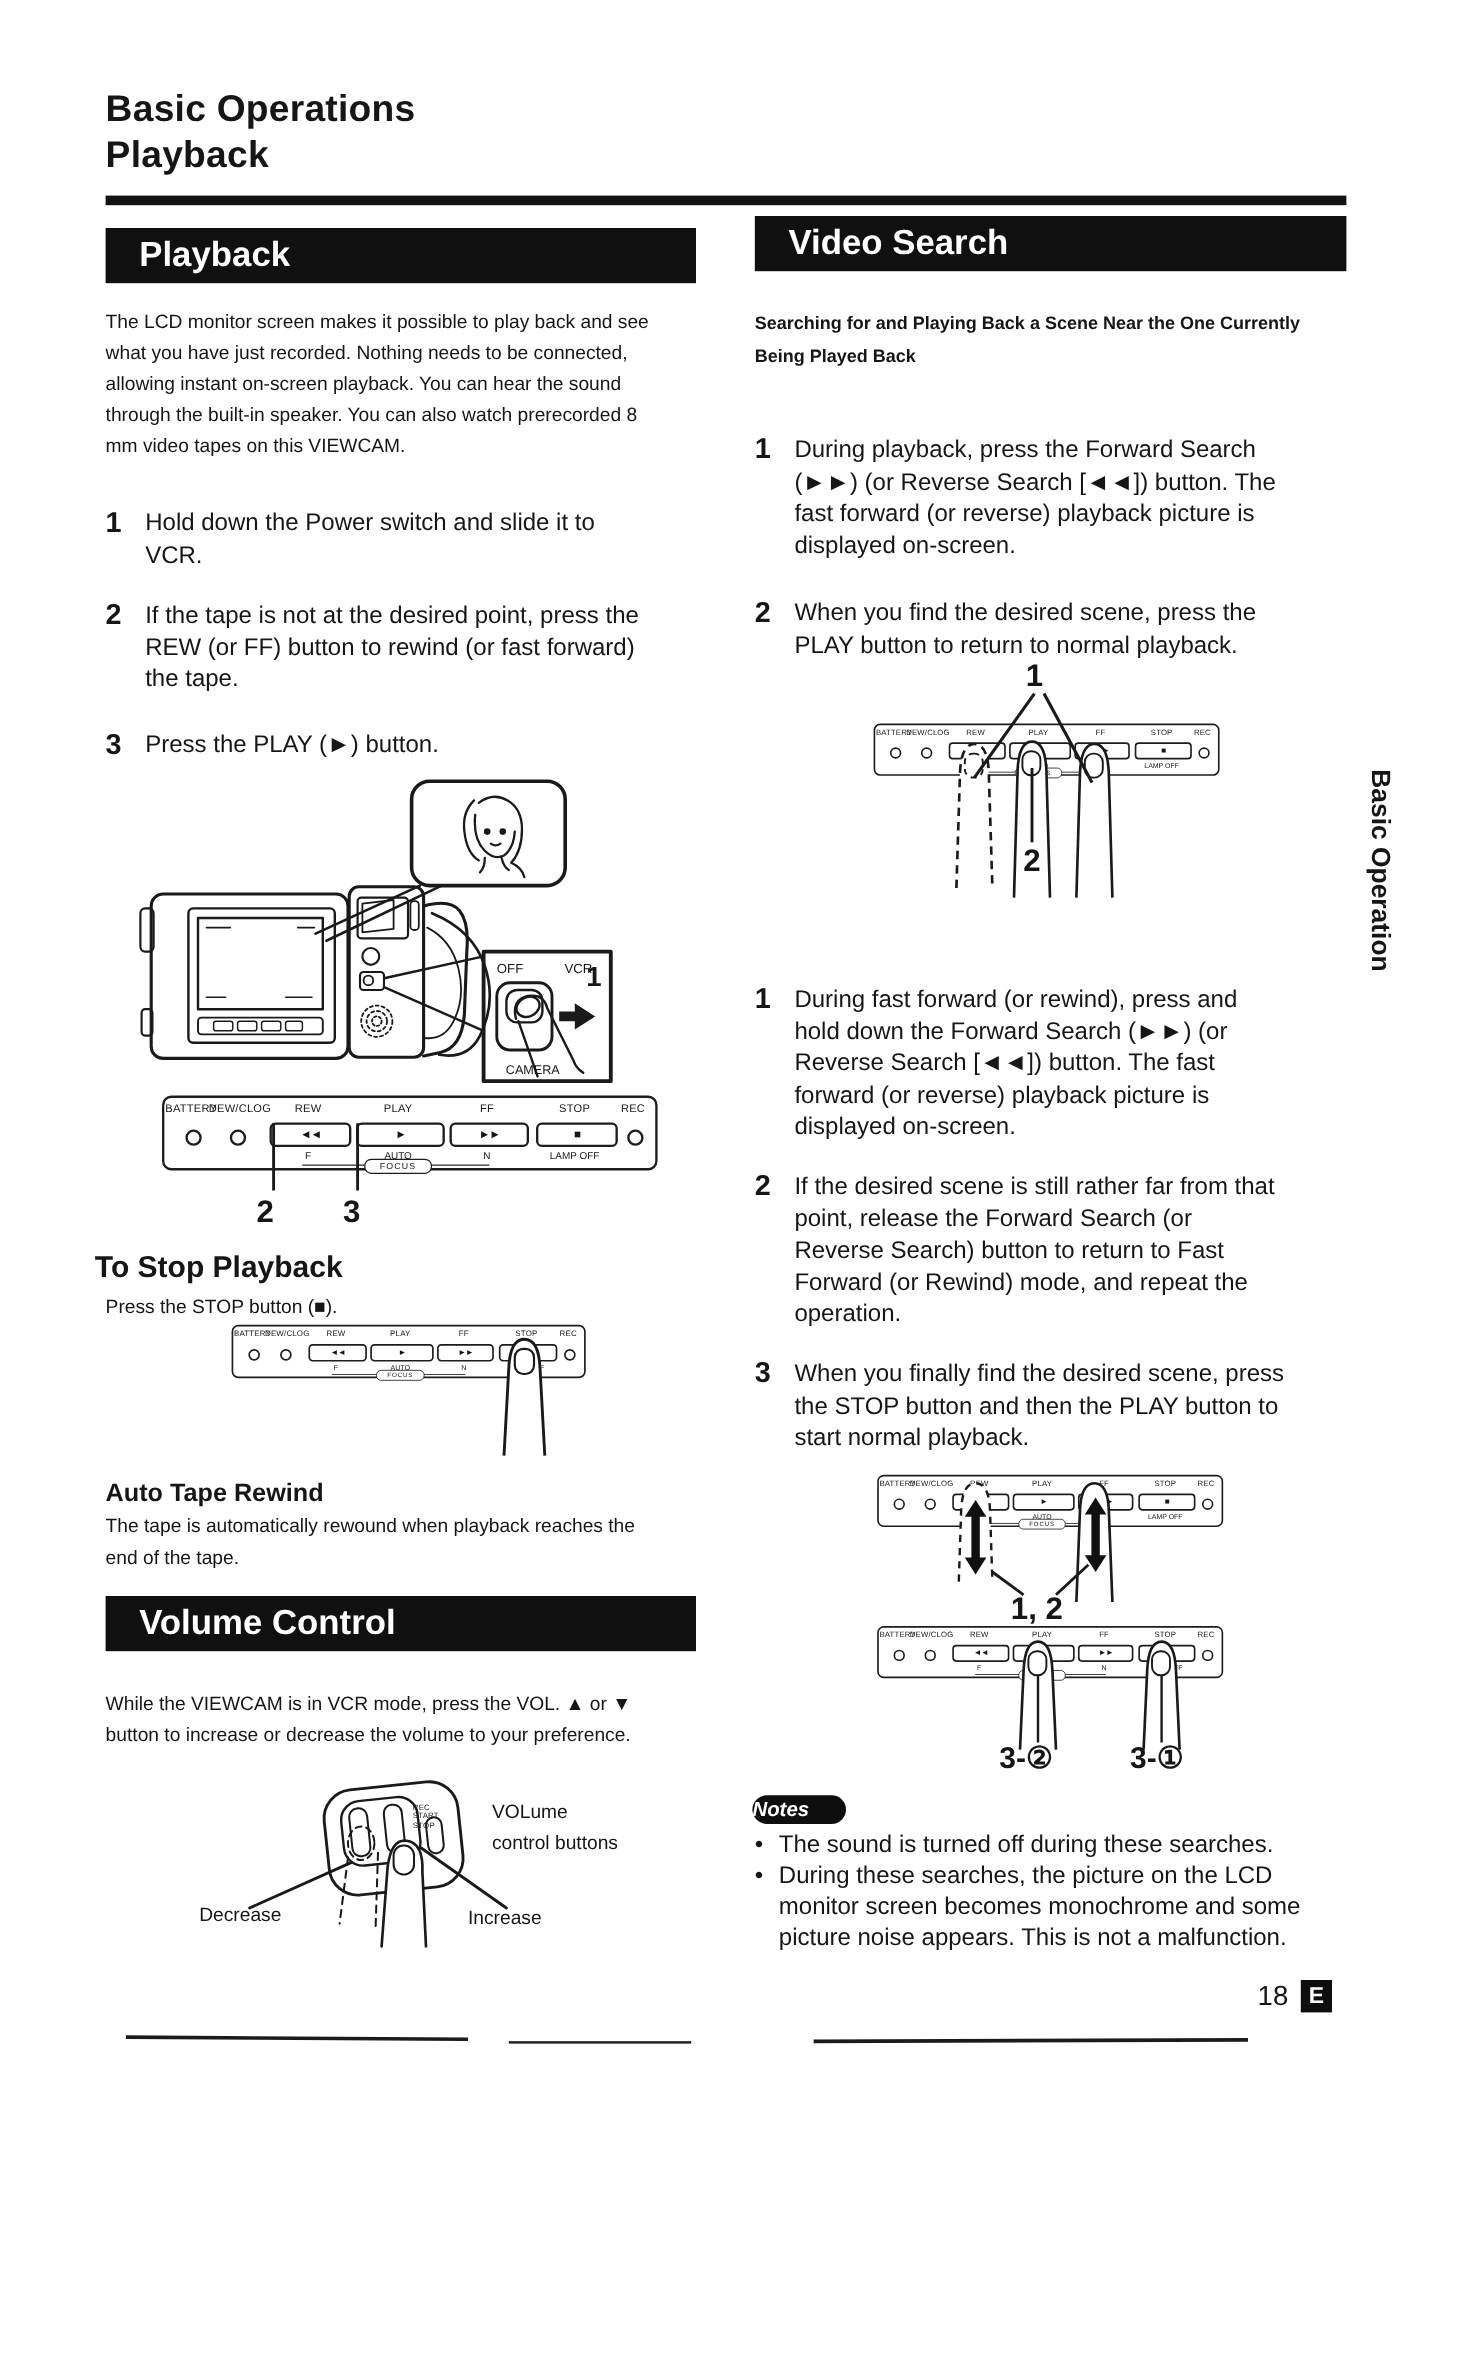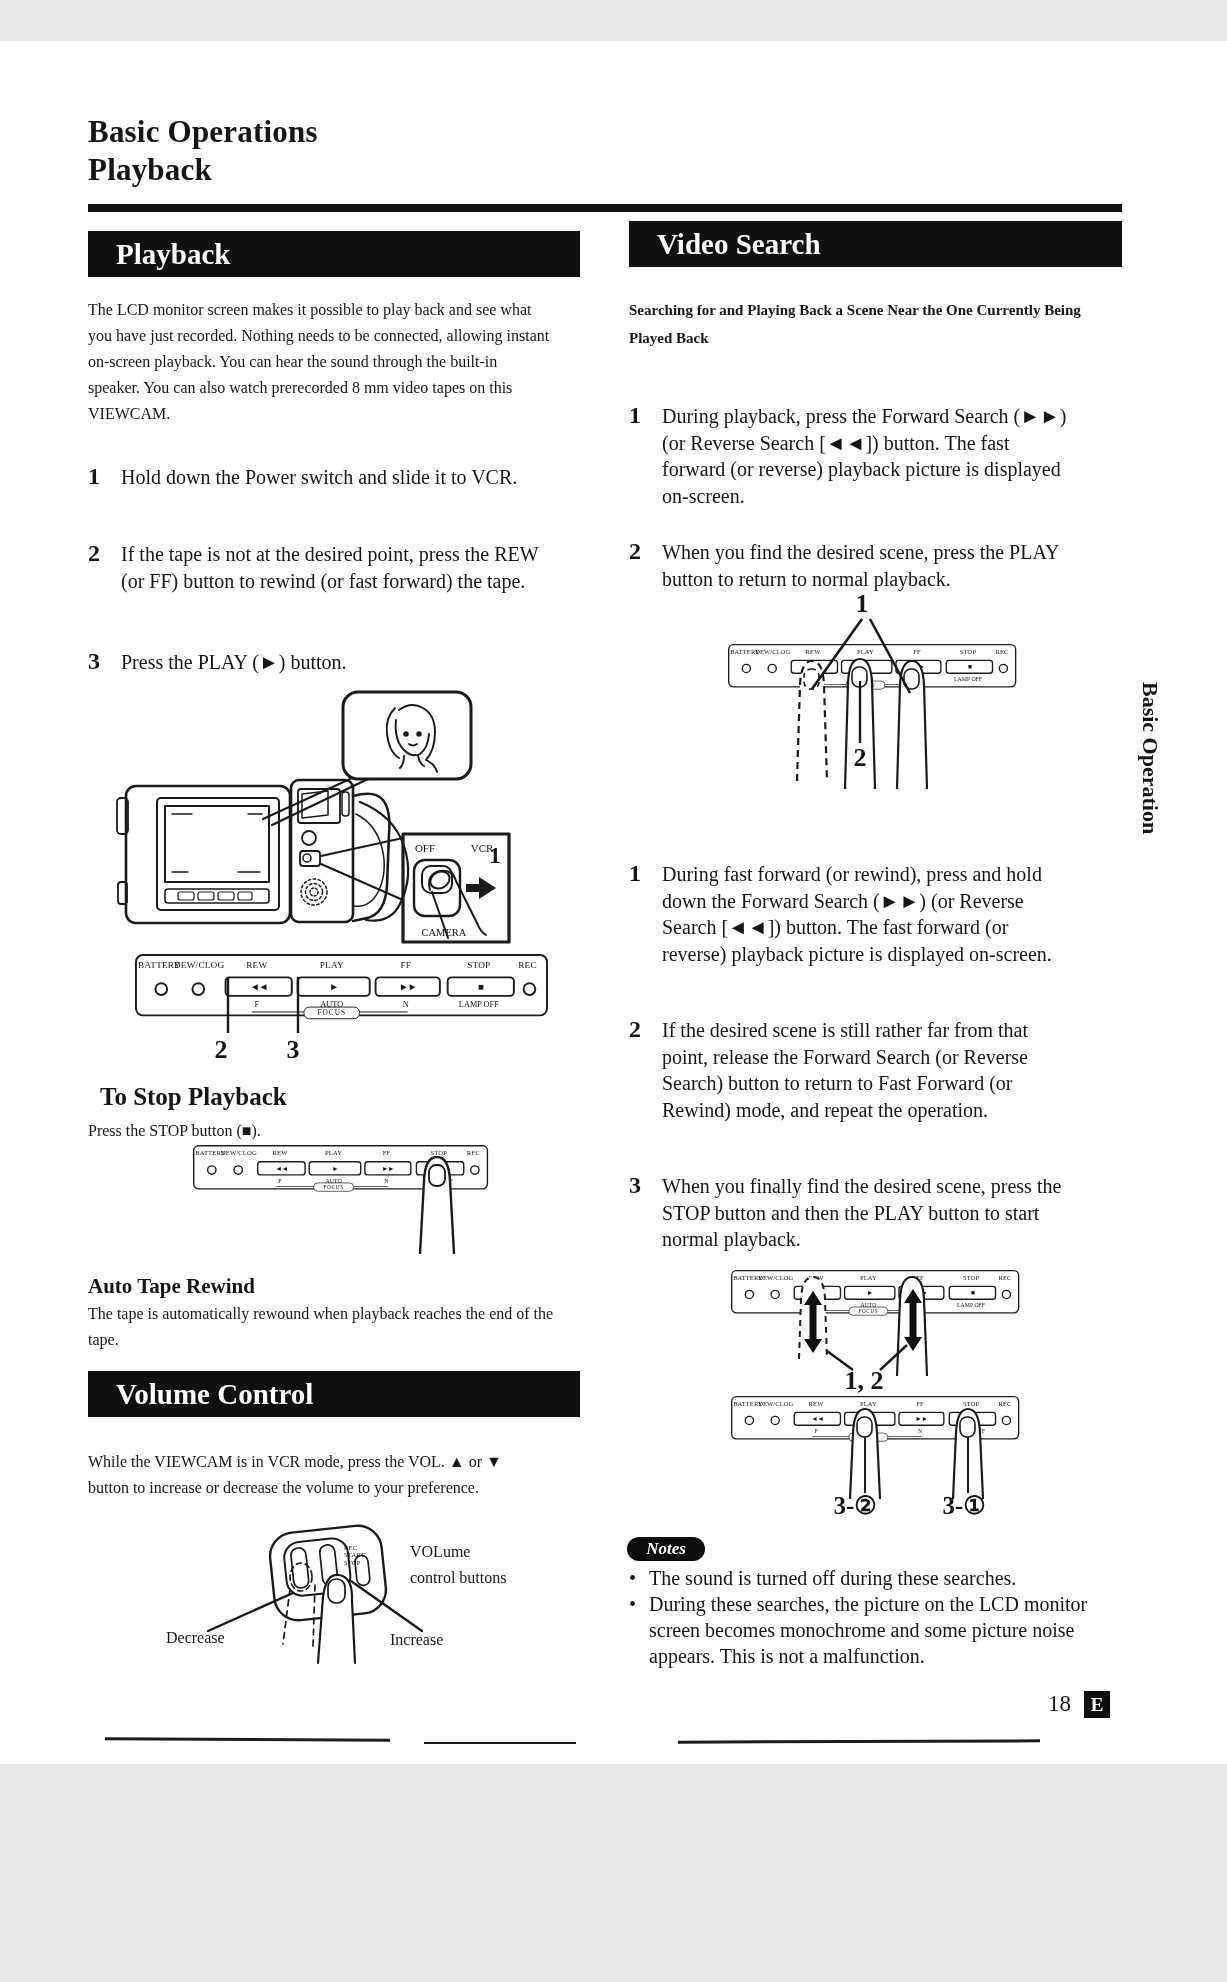--- a/index.html
+++ b/index.html
@@ -1,31 +1,31 @@
 <!DOCTYPE html>
 <html><head>
 <meta charset="utf-8">
 <style>
   html,body{margin:0;padding:0;background:#e8e8e8;}
-  .page{position:relative;width:1227px;height:1723px;background:#ffffff;overflow:hidden;
-        font-family:Liberation Serif, serif;color:#161616;margin-top:41px;}
+  .page{position:relative;width:1227px;height:1982px;background:#ffffff;overflow:hidden;
+        font-family:Liberation Sans, sans-serif;color:#161616;}
   .abs{position:absolute;}
   .title{font-size:31px;font-weight:bold;line-height:38px;letter-spacing:.2px;}
   .rule{background:#121212;height:8px;}
   .bar{background:#101010;color:#fff;font-size:29px;font-weight:bold;line-height:46px;padding-left:28px;box-sizing:border-box;height:46px;}
   .body{font-size:16px;line-height:26px;}
   .step{display:flex;}
   .step .num{font-size:24px;font-weight:bold;width:33px;flex:0 0 33px;line-height:25px;}
   .step .txt{font-size:20px;line-height:26.5px;}
   .h-big{font-size:25px;font-weight:bold;}
   .h-med{font-size:15px;font-weight:bold;line-height:27.5px;}
   .h-small{font-size:21px;font-weight:bold;}
   .callout-num{font-size:26px;font-weight:bold;text-align:center;}
   .notes-pill{background:#0e0e0e;color:#fff;border-radius:12px;width:78px;height:24px;
-              font-size:17px;font-weight:bold;font-style:italic;text-align:center;line-height:23px;}
+              font-size:17px;font-weight:bold;font-style:italic;text-align:left;line-height:23px;}
   .bullets{font-size:20px;line-height:26px;}
   .bullet{display:flex;}
   .bullet .dot{width:20px;flex:0 0 20px;}
   .pagenum{font-size:23px;}
   .ebox{background:#0e0e0e;color:#fff;width:26px;height:27px;text-align:center;font-weight:bold;font-size:19px;line-height:27px;}
   .sidetab{font-size:22px;font-weight:bold;transform:rotate(90deg);transform-origin:0 0;width:220px;}
   .scanline{background:#1b1b1b;}
   .tinytext{font-size:6.5px;line-height:7.4px;white-space:pre-line;letter-spacing:.2px;}
   .preline{white-space:pre-line;}
   
@@ -162,21 +162,21 @@
     <span class="cp-sub" style="left:244px;width:64px">N</span>
     <span class="cp-sub" style="left:318px;width:66px">LAMP OFF</span>
   </div>
 </div>
   <svg class="abs" style="left:130px;top:930px" width="440" height="72" viewBox="0 0 440 72">
     <path d="M98 6 L98 62 M168 6 L168 62" stroke="#1a1a1a" stroke-width="2.4" fill="none"></path>
   </svg>
   <div class="abs callout-num" style="left:206px;top:994px;width:30px">2</div>
   <div class="abs callout-num" style="left:278px;top:994px;width:30px">3</div>
 
-  <div class="abs h-big" style="left:100px;top:1042px">To Stop Playback</div>
+  <div class="abs h-big" style="left:79px;top:1042px">To Stop Playback</div>
   <div class="abs body" style="left:88px;top:1077px;width:460px">Press the STOP button (■).</div>
 
   <div class="abs s696" style="left:193px;top:1104px">
   <div class="cp">
     <span class="cp-lbl" style="left:0px;width:46px">BATTERY</span>
     <span class="cp-lbl" style="left:38px;width:48px">DEW/CLOG</span>
     <span class="cp-lbl" style="left:90px;width:66px">REW</span>
     <span class="cp-lbl" style="left:164px;width:72px">PLAY</span>
     <span class="cp-lbl" style="left:244px;width:64px">FF</span>
     <span class="cp-lbl" style="left:318px;width:66px">STOP</span>

